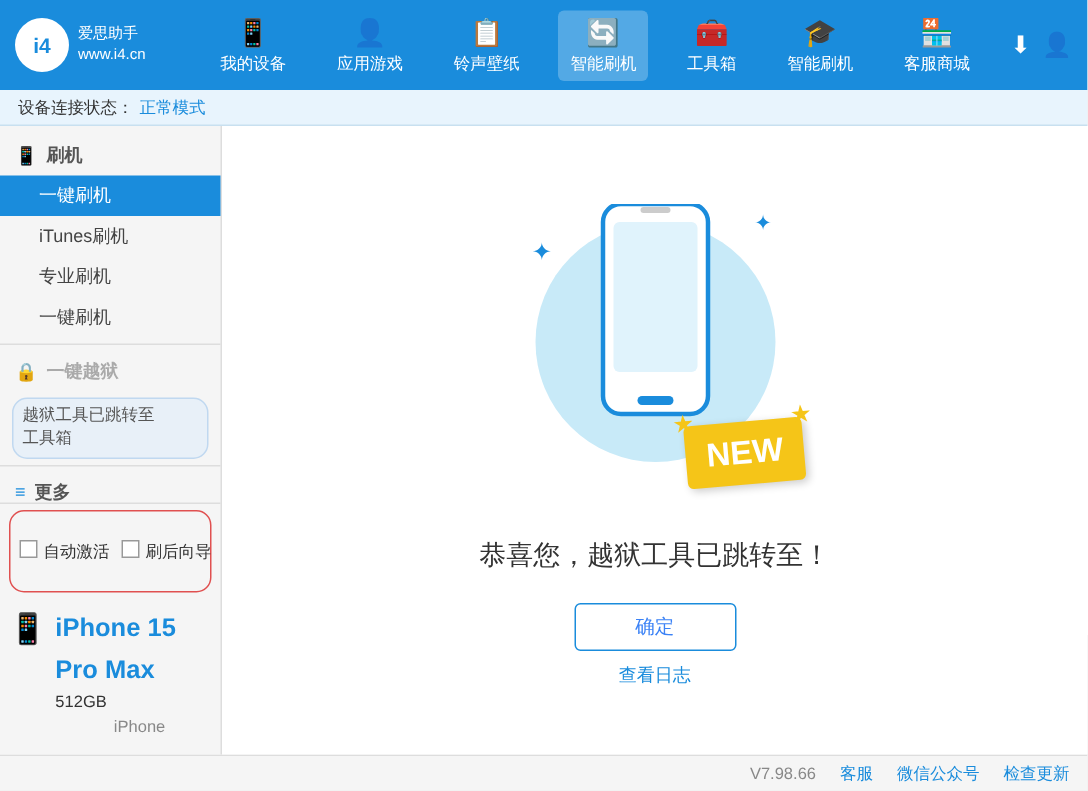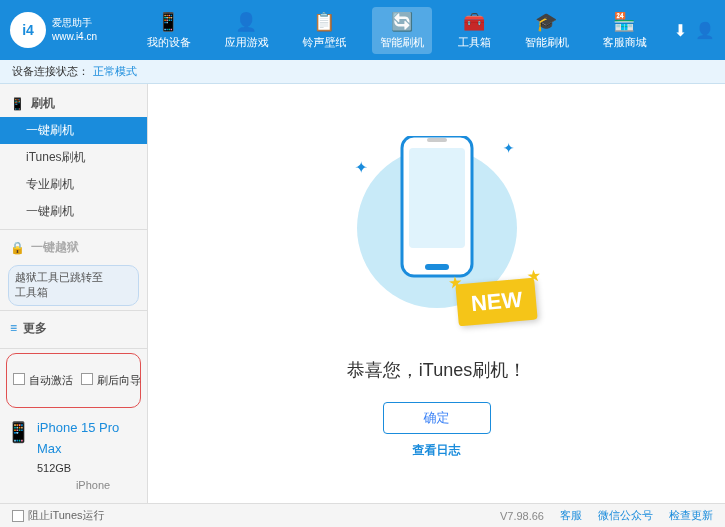--- a/index.html
+++ b/index.html
@@ -36,33 +36,33 @@
 
     
     .phone-illustration { position: relative; width: 200px; height: 220px; margin-bottom: 20px; }
     .sparkle { position: absolute; color: #1a8cdc; font-size: 16px; }
     .sparkle1 { top: 25px; left: 15px; }
     .sparkle2 { top: 10px; right: 20px; }
 
     
     .success-text { font-size: 18px; color: #333; margin-bottom: 20px; }
     .confirm-btn { background: #fff; border: 1px solid #1a8cdc; color: #3b82f6; padding: 6px 40px; border-radius: 4px; cursor: pointer; font-size: 13px; margin-bottom: 8px; }
-    .log-link { color: #1a8cdc; font-size: 12px; cursor: pointer; text-decoration: none; font-weight: bold; }
+    .log-link { color: #1a8cdc; font-size: 12px; cursor: pointer; text-decoration: none; }
 
     
     .bottom-bar { height: 24px; background: #f5f5f5; border-top: 1px solid #ddd; display: flex; align-items: center; justify-content: flex-end; padding: 0 12px; font-size: 11px; color: #666; gap: 16px; }
     .bottom-left { display: flex; align-items: center; gap: 6px; flex: 1; }
     .stop-itunes { display: flex; align-items: center; gap: 4px; cursor: pointer; }
     .bottom-version { color: #888; }
     .checkbox { width: 12px; height: 12px; border: 1px solid #999; background: #fff; flex-shrink: 0; cursor: pointer; }
     .auto-label { font-size: 11px; color: #333; white-space: nowrap; }
     .device-item { display: flex; align-items: flex-start; gap: 6px; padding: 4px 0; }
     .device-icon { font-size: 20px; color: #1a8cdc; margin-top: 2px; }
     .device-info { font-size: 11px; color: #333; line-height: 1.6; }
-    .device-name { font-size: 13px; font-weight: normal; color: #1a8cdc; }
+    .device-name { font-size: 17px; font-weight: bold; color: #1a8cdc; }
     .device-type { color: #888; margin-left: 39px; }
 
     .sidebar-wrapper { display: flex; flex-direction: column; width: 148px; background: #f5f5f5; border-right: 1px solid #ddd; }
     .sidebar-top { flex: 1; overflow-y: auto; padding: 6px 0; }
     .sidebar-bottom { border-top: 1px solid #ddd; padding: 4px 6px; }
   </style>
 </head>
 <body>
 
 <div class="header">
@@ -204,32 +204,26 @@
         <rect x="30" y="2" width="20" height="4" rx="2" ry="2" fill="#ccc"></rect>
       </svg>
 
       <div style="position:absolute;bottom:25px;right:0px;background:#f5c518;color:#fff;font-size:22px;font-weight:bold;padding:8px 14px;border-radius:4px;transform:rotate(-5deg);box-shadow:2px 2px 6px rgba(0,0,0,0.2);">
         <span style="position:absolute;top:-10px;left:-6px;font-size:14px;color:#f5c518;">★</span>
         <span>NEW</span>
         <span style="position:absolute;top:-10px;right:-6px;font-size:14px;color:#f5c518;">★</span>
       </div>
     </div>
 
-    <div class="success-text">恭喜您，iTunes刷机！</div>
+    <div class="success-text">恭喜您，越狱工具已跳转至！</div>
 
     <button class="confirm-btn">确定</button>
 
     <a class="log-link" href="#">查看日志</a>
   </div>
 </div>
 
 <div class="bottom-bar">
-  <div class="bottom-left">
-    <div class="stop-itunes">
-      <div class="checkbox"></div>
-      <span>阻止iTunes运行</span>
-    </div>
-  </div>
   <span class="bottom-version">V7.98.66</span>
   <span style="cursor:pointer;color:#1a8cdc;">客服</span>
   <span style="cursor:pointer;color:#1a8cdc;">微信公众号</span>
   <span style="cursor:pointer;color:#1a8cdc;">检查更新</span>
 </div>
 
 </body></html>

